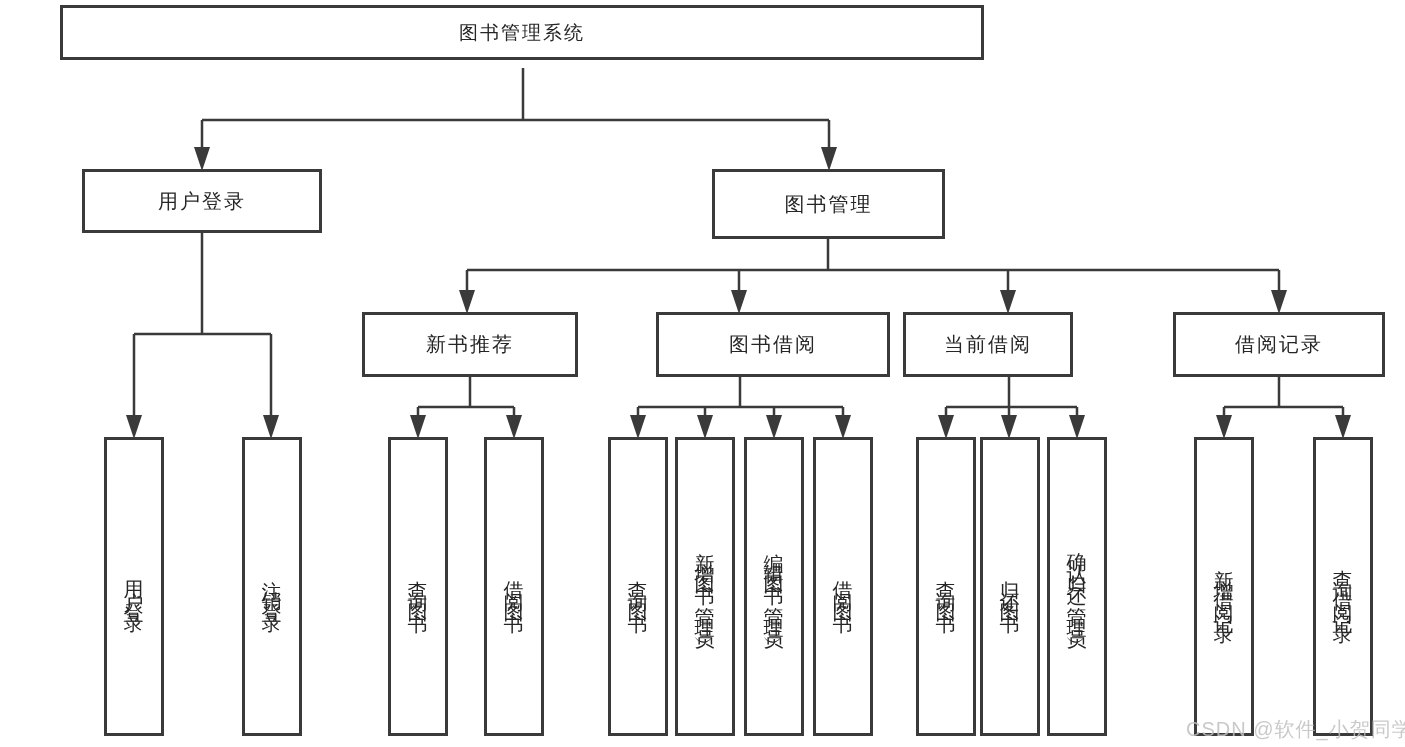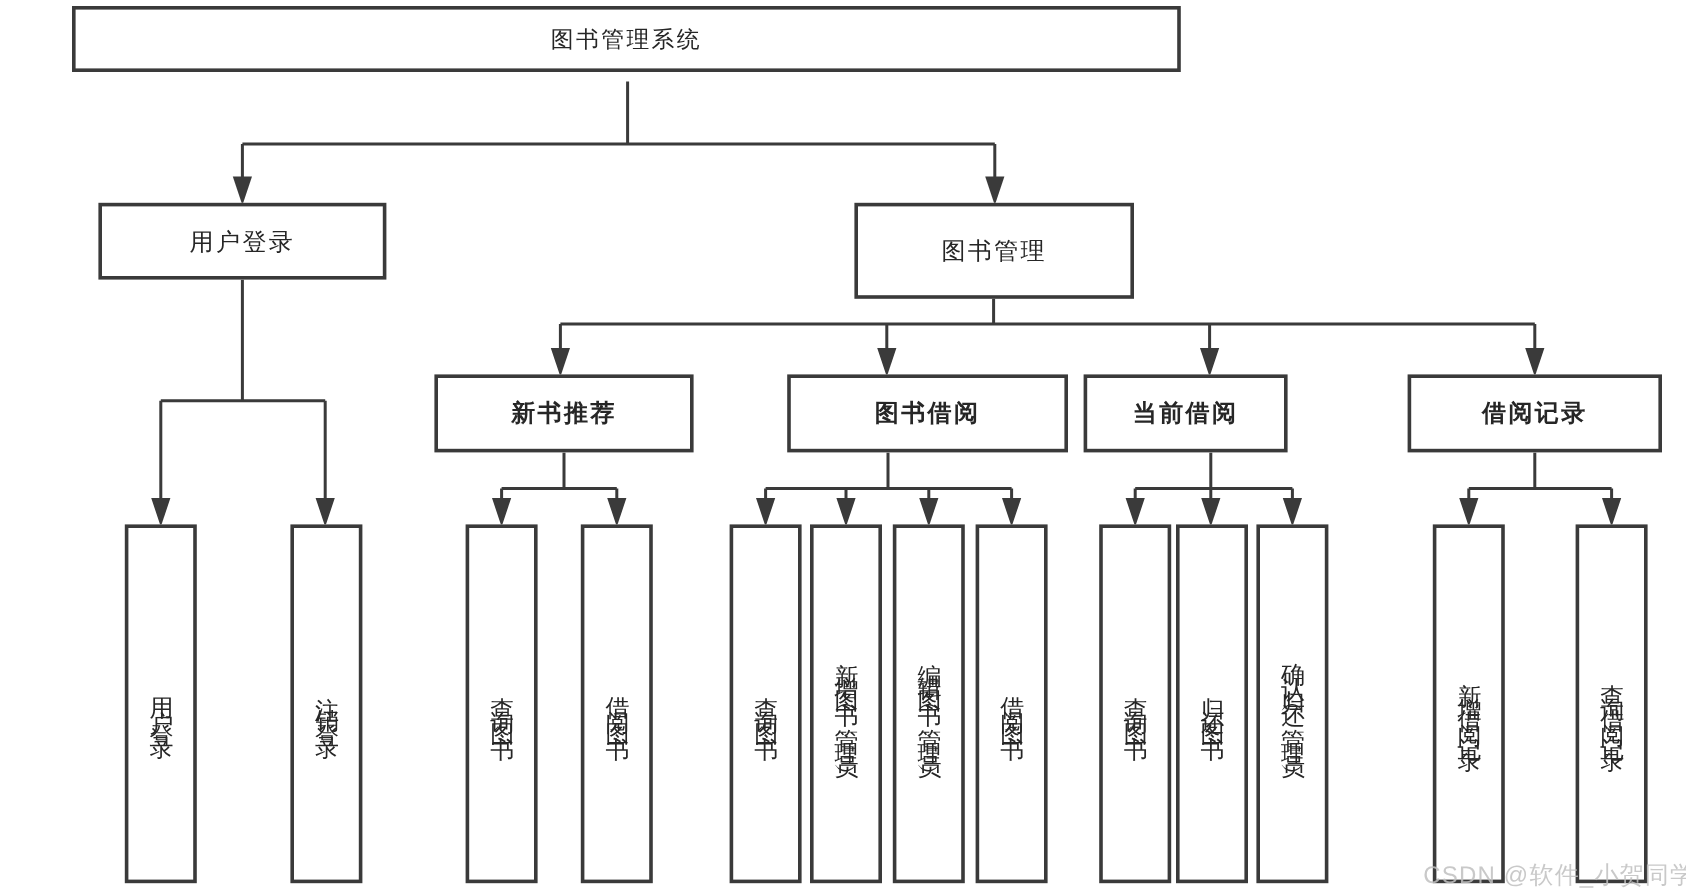--- a/index.html
+++ b/index.html
@@ -11,22 +11,22 @@
   svg.connectors{position:absolute;left:0;top:0;width:1405px;height:747px;z-index:1;}
   .node{
     position:absolute;box-sizing:border-box;background:#ffffff;
     border:3px solid #3a3a3a;color:#262626;z-index:2;
     display:flex;align-items:center;justify-content:center;
   }
   .h-label{font-size:20px;letter-spacing:2px;white-space:nowrap;}
   .root{left:21px;top:5px;width:924px;height:55px;margin-left:39px;}
   .root .h-label{font-size:19px;}
   .lvl1a{left:82px;top:169px;width:240px;height:64px;}
-  .lvl1b{left:712px;top:169px;width:233px;height:80px;}
-  .lvl2{top:312px;height:65px;font-weight:bold;}
+  .lvl1b{left:712px;top:169px;width:233px;height:70px;}
+  .lvl2{top:312px;height:65px;}
   .l2a{left:362px;width:216px;}
   .l2b{left:656px;width:234px;}
   .l2c{left:903px;width:170px;}
   .l2d{left:1173px;width:212px;text-align:center;}
   .leaf{top:437px;width:60px;height:299px;}
   .v-label{
     writing-mode:vertical-rl;text-orientation:mixed;
     font-size:20px;line-height:1;letter-spacing:11px;white-space:nowrap;
   }
   .g1a{left:104px;} .g1b{left:242px;}

